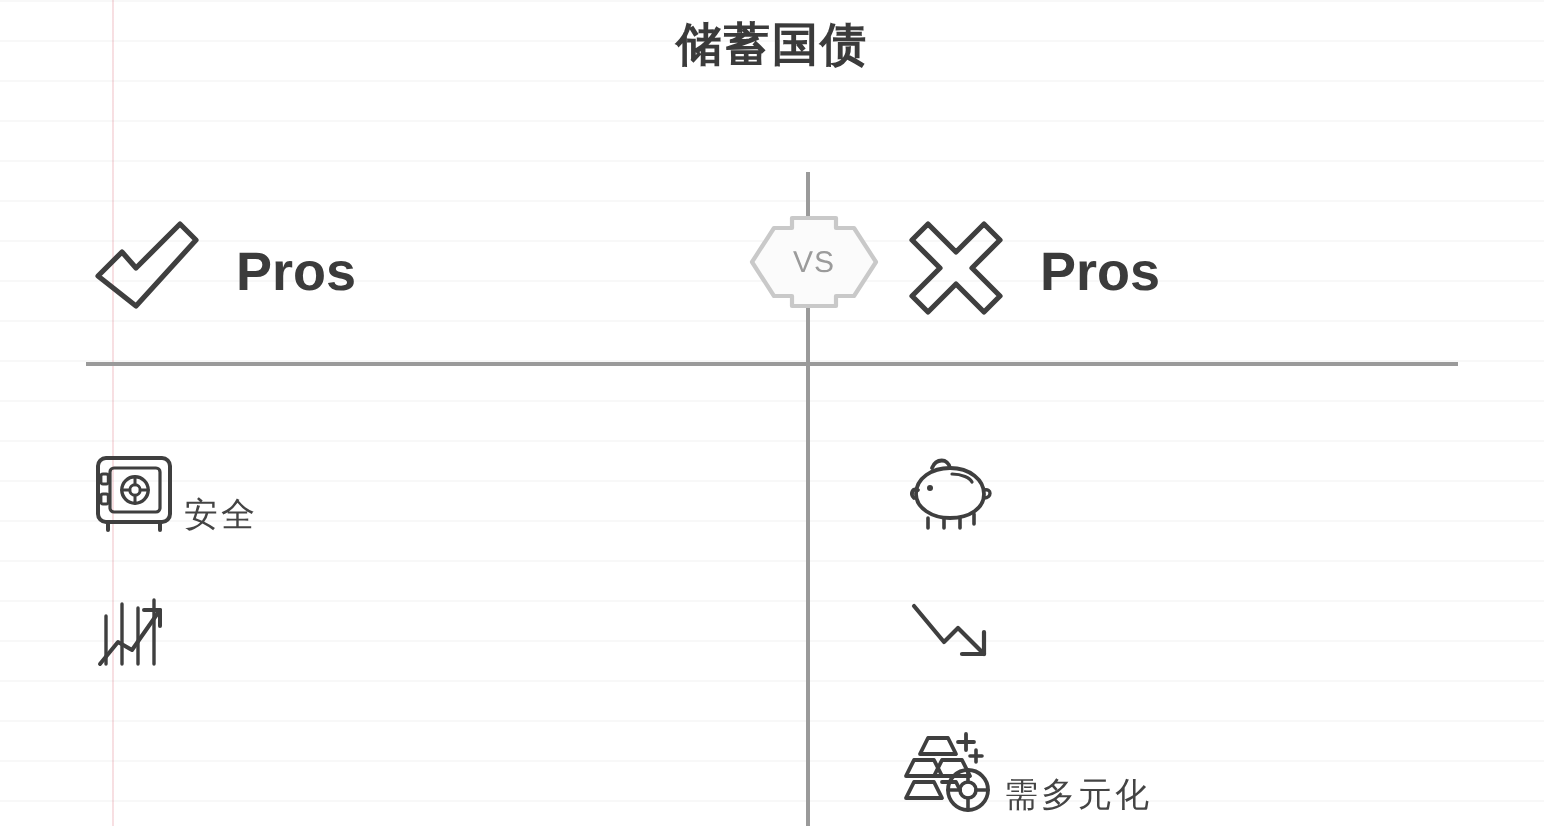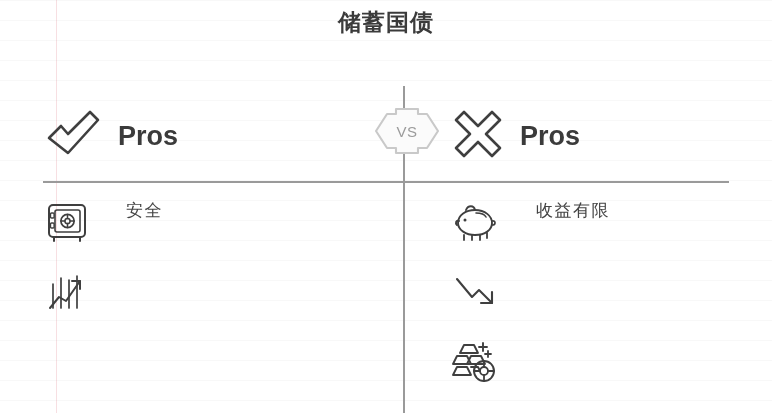--- a/index.html
+++ b/index.html
@@ -116,23 +116,23 @@
   .item-list {
     position: absolute;
     top: 199px;
     width: 340px;
   }
   #pros-list { left: 44px; }
   #cons-list { left: 452px; }
 
   .item {
     display: flex;
-    align-items: flex-start;
+    align-items: flex-end;
     height: 70px;
-    gap: 36px;
+    gap: 2px;
   }
 
   .item-icon {
     width: 46px;
     height: 46px;
     flex: 0 0 46px;
     display: flex;
     align-items: center;
     justify-content: center;
   }
@@ -224,21 +224,20 @@
         <svg width="48" height="42" viewBox="0 0 48 42" fill="none">
           <path d="M14 9 C16 4, 22 4, 23 9" stroke="#3f3f3f" stroke-width="1.9" fill="none" stroke-linecap="round"></path>
           <path d="M6 22 C6 14, 14 9, 23 9 C33 9, 40 15, 40 22 C40 29, 33 34, 23 34 C14 34, 6 29, 6 22 Z" stroke="#3f3f3f" stroke-width="1.9" fill="none"></path>
           <path d="M7 20 C4 19, 3 22, 5 24" stroke="#3f3f3f" stroke-width="1.9" fill="none" stroke-linecap="round"></path>
           <circle cx="13" cy="19" r="1.5" fill="#3f3f3f"></circle>
           <path d="M24 12 C29 12, 33 14, 34 16" stroke="#3f3f3f" stroke-width="1.6" fill="none" stroke-linecap="round"></path>
           <path d="M40 20 C44 19, 44 24, 40 24" stroke="#3f3f3f" stroke-width="1.7" fill="none" stroke-linecap="round"></path>
           <path d="M12 34 L12 39 M20 34 L20 39 M28 34 L28 39 M35 32 L35 37" stroke="#3f3f3f" stroke-width="1.8" stroke-linecap="round"></path>
         </svg>
       </span>
-      <span class="item-label">收益有限</span>
     </div>
 
     <div class="item">
       <span class="item-icon">
         <svg width="48" height="38" viewBox="0 0 48 38" fill="none">
           <path d="M5 6 L20 24 L27 17 L40 30" stroke="#3f3f3f" stroke-width="2.1" fill="none" stroke-linejoin="round" stroke-linecap="round"></path>
           <path d="M40 19 L40 30 L29 30" stroke="#3f3f3f" stroke-width="2.1" fill="none" stroke-linejoin="round" stroke-linecap="round"></path>
         </svg>
       </span>
     </div>
@@ -251,17 +250,18 @@
           <path d="M19 16 L29 16 L33 24 L15 24 Z" stroke="#3f3f3f" stroke-width="1.9" fill="none" stroke-linejoin="round"></path>
           <path d="M5 27 L15 27 L19 35 L1 35 Z" stroke="#3f3f3f" stroke-width="1.9" fill="none" stroke-linejoin="round"></path>
           <path d="M19 27 L26 27 L28 31" stroke="#3f3f3f" stroke-width="1.9" fill="none" stroke-linejoin="round" stroke-linecap="round"></path>
           <path d="M31 3 L31 11 M27 7 L35 7" stroke="#3f3f3f" stroke-width="1.9" stroke-linecap="round"></path>
           <path d="M36 11 L36 17 M33 14 L39 14" stroke="#3f3f3f" stroke-width="1.8" stroke-linecap="round"></path>
           <circle cx="32" cy="31" r="10" stroke="#3f3f3f" stroke-width="1.9" fill="none"></circle>
           <circle cx="32" cy="31" r="4" stroke="#3f3f3f" stroke-width="1.8" fill="none"></circle>
           <path d="M32 21 L32 27 M32 35 L32 41 M22 31 L28 31 M36 31 L42 31" stroke="#3f3f3f" stroke-width="1.8" stroke-linecap="round"></path>
         </svg>
       </span>
+      <span class="item-label">需多元化</span>
     </div>
 
   </div>
 
 </div>
 
 </body></html>

